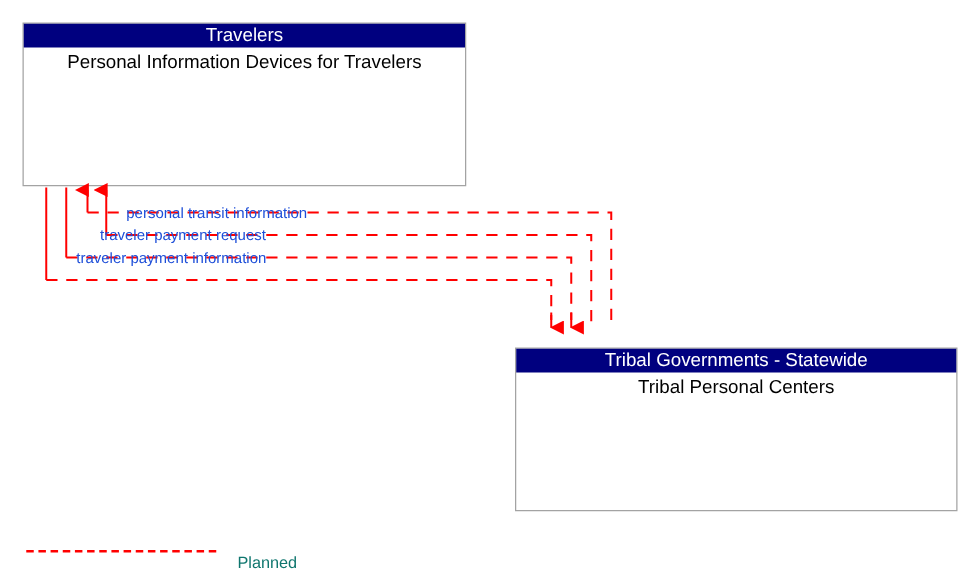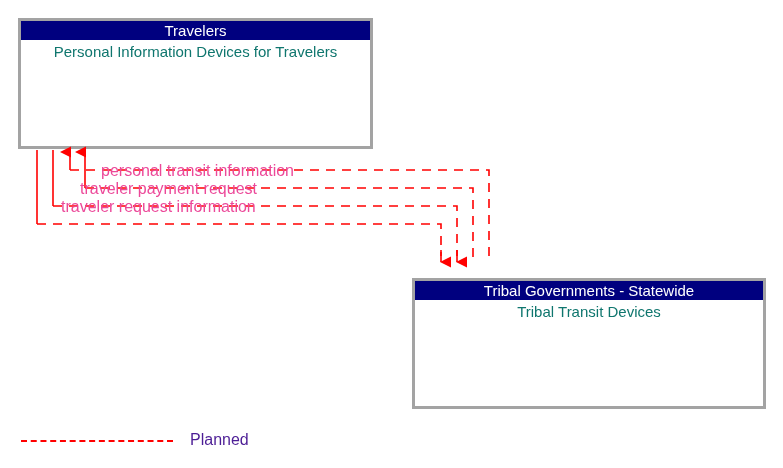--- a/index.html
+++ b/index.html
@@ -18,36 +18,36 @@
   .diagram {
     position: absolute;
     left: 0; top: 0;
     width: 783px;
     height: 468px;
   }
 
   
   .ent-box {
     position: absolute;
-    border: 3px solid #a3a3a3;
+    border: 1px solid #a3a3a3;
     background: #ffffff;
     box-sizing: border-box;
   }
   .ent-header {
     background: #00007f;
     color: #ffffff;
     text-align: center;
     font-size: 15px;
     line-height: 19px;
     height: 19px;
     white-space: nowrap;
     overflow: hidden;
   }
   .ent-body {
-    color: #0f766e;
+    color: #000000;
     text-align: center;
     font-size: 15px;
     line-height: 19px;
     padding: 2px 6px 0 6px;
   }
 
   #box-travelers {
     left: 18px;
     top: 18px;
     width: 355px;
@@ -56,22 +56,22 @@
   #box-tribal {
     left: 412px;
     top: 278px;
     width: 354px;
     height: 131px;
   }
 
   
   .flow-label {
     position: absolute;
-    color: #ec4899;
-    font-size: 16px;
+    color: #1d4ed8;
+    font-size: 12px;
     line-height: 15px;
     white-space: nowrap;
   }
 
   
   .legend {
     position: absolute;
     left: 18px;
     top: 430px;
     width: 260px;
@@ -81,23 +81,23 @@
     position: absolute;
     left: 3px;
     top: 10px;
     width: 152px;
     height: 0;
     border-top: 2px dashed #ff0000;
   }
   .legend-label {
     position: absolute;
     left: 172px;
-    top: 2px;
-    color: #4c1d95;
-    font-size: 16px;
+    top: 12px;
+    color: #0f766e;
+    font-size: 13px;
     line-height: 15px;
     white-space: nowrap;
   }
 
   svg.wires {
     position: absolute;
     left: 0; top: 0;
     width: 783px;
     height: 468px;
     pointer-events: none;
@@ -108,21 +108,21 @@
 
 <div class="diagram">
 
   <div class="ent-box" id="box-travelers">
     <div class="ent-header">Travelers</div>
     <div class="ent-body">Personal Information Devices for Travelers</div>
   </div>
 
   <div class="ent-box" id="box-tribal">
     <div class="ent-header">Tribal Governments - Statewide</div>
-    <div class="ent-body">Tribal Transit Devices</div>
+    <div class="ent-body">Tribal Personal Centers</div>
   </div>
 
   <svg class="wires" viewBox="0 0 783 468">
     <defs>
       <marker id="arrow-up" viewBox="0 0 10 10" refX="5" refY="9" markerWidth="7" markerHeight="7" orient="auto-start-reverse">
         <path d="M 5 0 L 10 10 L 0 10 z" fill="#ff0000"></path>
       </marker>
       <marker id="arrow-down" viewBox="0 0 10 10" refX="5" refY="9" markerWidth="7" markerHeight="7" orient="auto">
         <path d="M 0 0 L 10 0 L 5 10 z" fill="#ff0000"></path>
       </marker>
@@ -150,21 +150,21 @@
       <path d="M 37 150 L 37 224" stroke="#ff0000" stroke-width="1.6" fill="none"></path>
       <path d="M 37 224 L 185 224 L 441 224 L 441 256" stroke="#ff0000" stroke-width="1.6" fill="none" stroke-dasharray="9 7"></path>
       <path d="M 441 250 L 441 262" stroke="#ff0000" stroke-width="1.6" fill="none" marker-end="url(#arrow-down)"></path>
     </g>
   </svg>
 
   <div class="flow-label" style="left:101px; top:163px;">personal transit information</div>
 
   <div class="flow-label" style="left:80px; top:181px;">traveler payment request</div>
 
-  <div class="flow-label" style="left:61px; top:199px;">traveler request information</div>
+  <div class="flow-label" style="left:61px; top:199px;">traveler payment information</div>
 
 
   <div class="legend">
     <div class="legend-line"></div>
     <div class="legend-label">Planned</div>
   </div>
 
 </div>
 
 </body></html>

